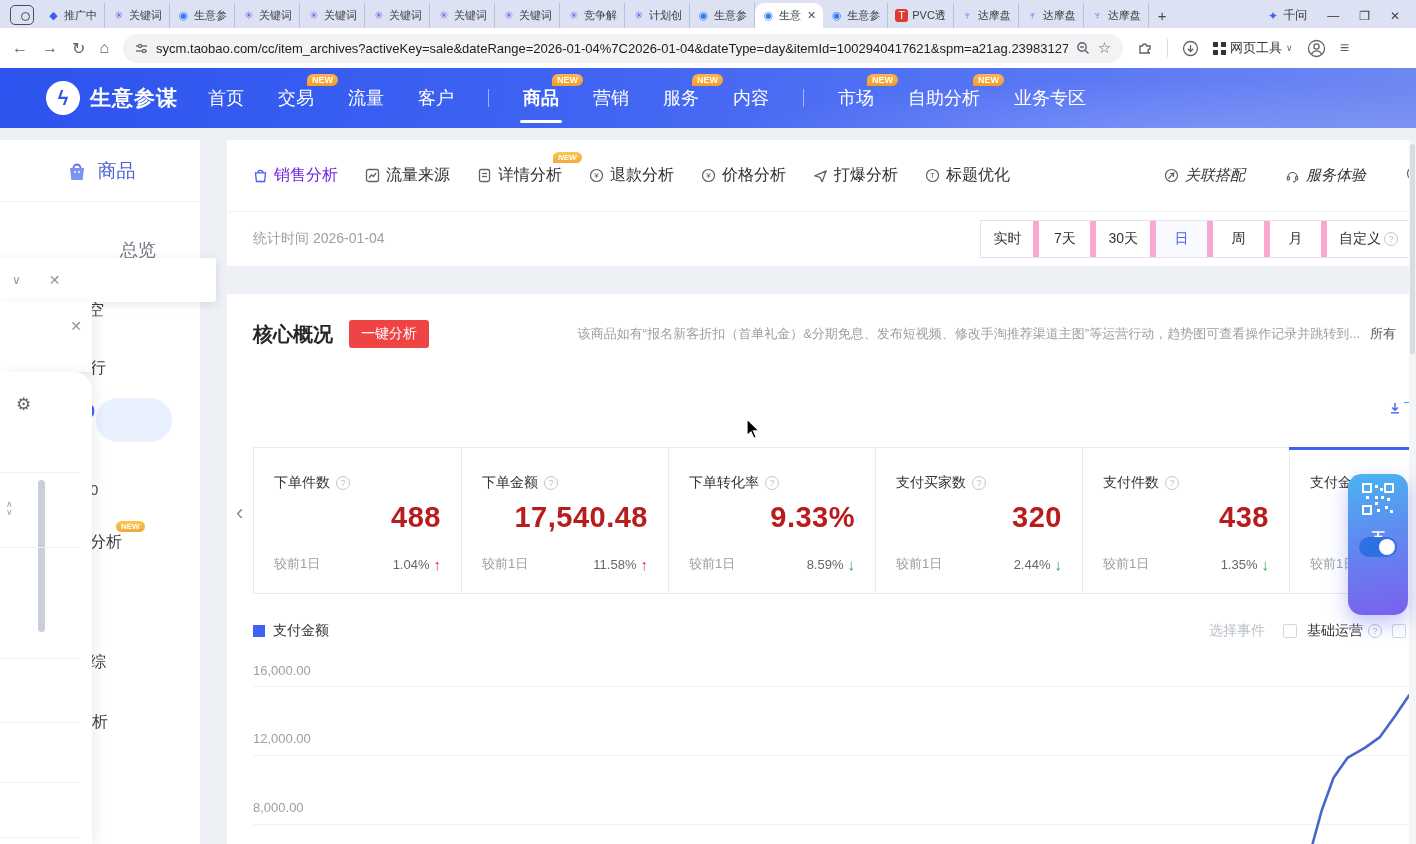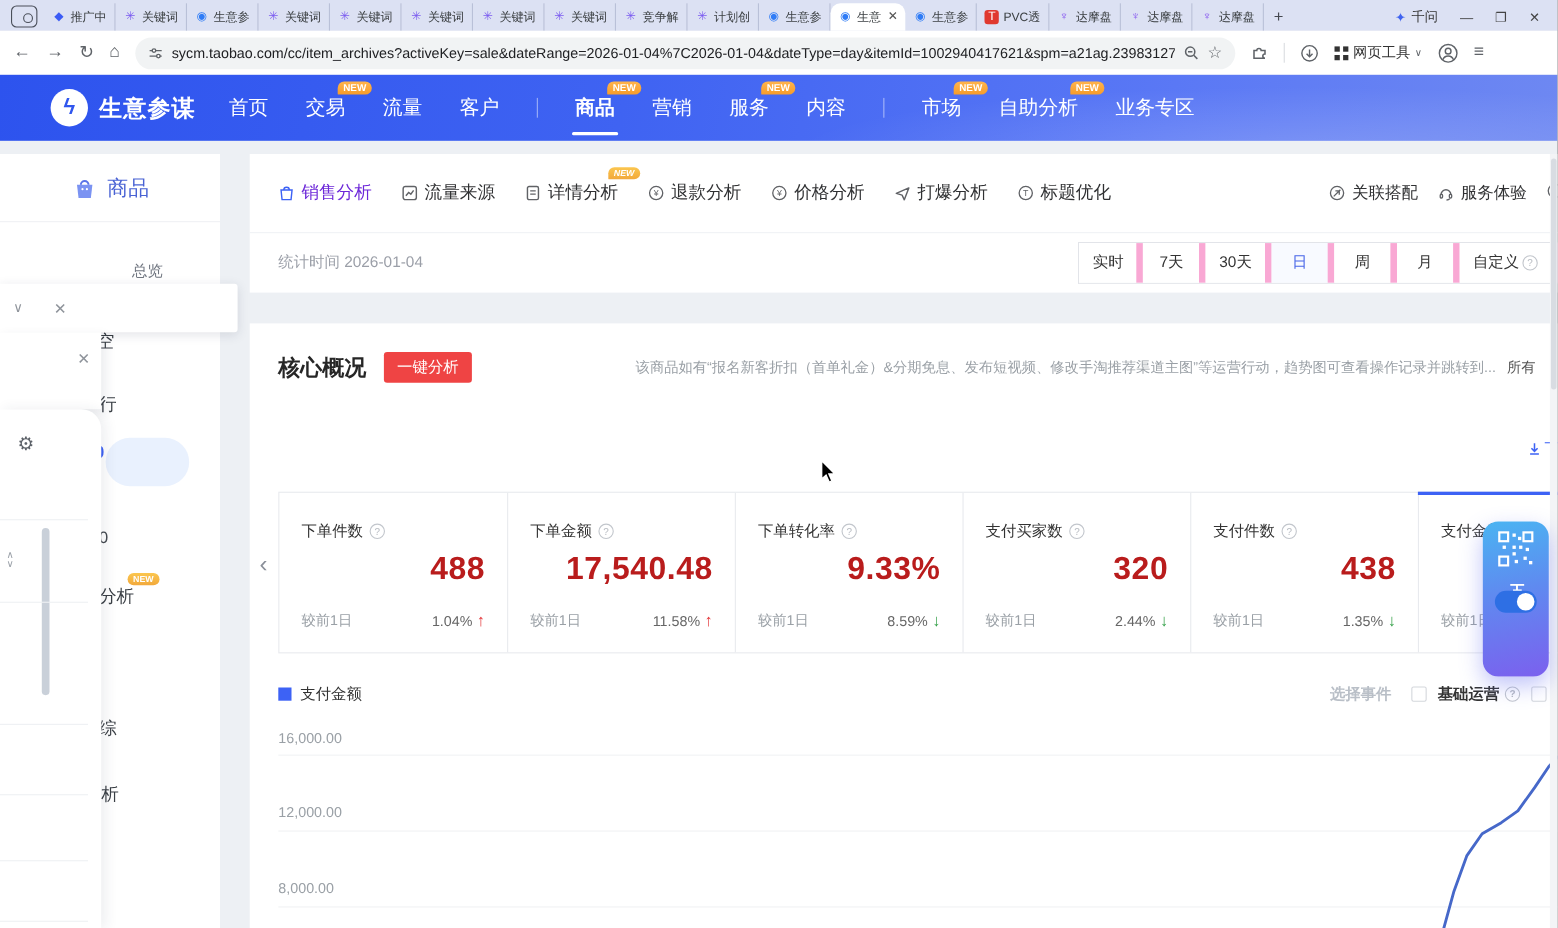--- a/index.html
+++ b/index.html
@@ -72,21 +72,21 @@
   .ov3 .hline{position:absolute;left:0;width:80px;height:1px;background:#eef0f3;}
 
   
   .mainblock1{position:absolute;left:227px;top:140px;width:1189px;height:126px;background:#fff;}
   .subnav{height:72px;display:flex;align-items:center;gap:27px;padding:0 26px;border-bottom:1px solid #f0f2f5;}
   .sn-tab{display:flex;align-items:center;gap:6px;font-size:16px;color:#303133;position:relative;white-space:nowrap;}
   .sn-tab svg{color:#606266;}
   .sn-tab.active{color:#6d28d9;}
   .sn-tab.active svg{color:#3d62f5;}
   .sn-badge{position:absolute;top:-13px;left:76px;font-size:8px;font-weight:bold;color:#fff;padding:1px 5px;border-radius:7px 7px 7px 1px;background:linear-gradient(#fbc64f,#f2a93b);}
-  .sn-right{margin-left:auto;display:flex;align-items:flex-start;gap:18px;}
+  .sn-right{margin-left:auto;display:flex;align-items:flex-end;gap:40px;font-style:italic;}
   .sn-link{display:flex;align-items:center;gap:6px;font-size:15px;color:#303133;white-space:nowrap;}
   .sn-link svg{color:#606266;}
   .sn-partial{width:10px;overflow:hidden;margin-right:-26px;color:#606266;}
 
   .statrow{height:54px;display:flex;align-items:center;padding-left:26px;}
   .stat-label{font-size:14px;color:#9b9fa8;}
   .dateseg{margin-left:auto;display:flex;border:1px solid #e2e4e9;border-right:none;}
   .db{min-width:57px;height:36px;display:flex;align-items:center;justify-content:center;gap:3px;font-size:14px;color:#333;background:#fff;border-right:6px solid #f9a8d4;padding:0 12px;}
   .db.active{color:#4a67e8;background:#f8faff;}
   .db-help{width:14px;height:14px;border:1px solid #c2c6cc;border-radius:50%;color:#b8bcc2;font-size:9px;display:flex;align-items:center;justify-content:center;}
@@ -113,21 +113,21 @@
   .card-compare{color:#9aa0a6;}
   .card-change{color:#666;display:flex;align-items:center;gap:4px;}
   .chg-arrow{font-style:normal;font-weight:bold;font-size:15px;}
   .chg-arrow.up::before{content:"↑";color:#e4393c;}
   .chg-arrow.down::before{content:"↓";color:#2f9e44;}
 
   
   .legend-row{position:absolute;left:26px;top:328px;right:10px;display:flex;align-items:center;}
   .legend-sq{width:12px;height:12px;background:#3d62f5;margin-right:8px;flex:none;}
   .legend-name{font-size:14px;color:#333;}
-  .chart-controls{margin-left:auto;display:flex;align-items:center;gap:10px;white-space:nowrap;font-weight:bold;}
+  .chart-controls{margin-left:auto;display:flex;align-items:center;gap:10px;white-space:nowrap;}
   .sel-event{font-size:14px;color:#b9bfc7;margin-right:8px;}
   .cbx{width:14px;height:14px;border:1px solid #d4d7dc;border-radius:2px;background:#fff;flex:none;}
   .ctl-label{font-size:14px;color:#333;display:flex;align-items:center;gap:5px;}
   .ytick{position:absolute;left:26px;font-size:13px;color:#9aa0a6;}
   .gline{position:absolute;left:26px;right:0;height:1px;background:#f1f2f4;}
   #plot{position:absolute;left:26px;top:361px;width:1163px;height:189px;}
 
   
   .toolbox{position:absolute;left:1348px;top:474px;width:60px;height:141px;border-radius:14px;z-index:20;
     background:linear-gradient(168deg,#4ab4f2 0%,#5f8af0 45%,#7b60ee 100%);box-shadow:0 8px 20px rgba(90,100,240,.38);
@@ -339,21 +339,21 @@
           <path d="M8.5 9a3.5 3.5 0 017 0" fill="none" stroke="#5a74e8" stroke-width="1.8"></path>
           <circle cx="10" cy="13" r="1" fill="#fff"></circle>
           <circle cx="14" cy="13" r="1" fill="#fff"></circle>
         </svg>
       <span class="sb-title">商品</span>
     </div>
   </div>
   <div class="pill-highlight"></div>
   <div class="frags">
 
-      <div class="frag" style="top: 98px; left: 34px; color: rgb(112, 118, 128); font-size: 14px;">
+      <div class="frag" style="top: 98px; left: 34px; color: rgb(112, 118, 128); font-size: 18px;">
         <span>总览</span>
         
       </div>
 
       <div class="frag" style="top: 160px; left: 2px; font-size: 16px;">
         <span>空</span>
         
       </div>
 
       <div class="frag" style="top: 218px; left: 4px; font-size: 16px;">

